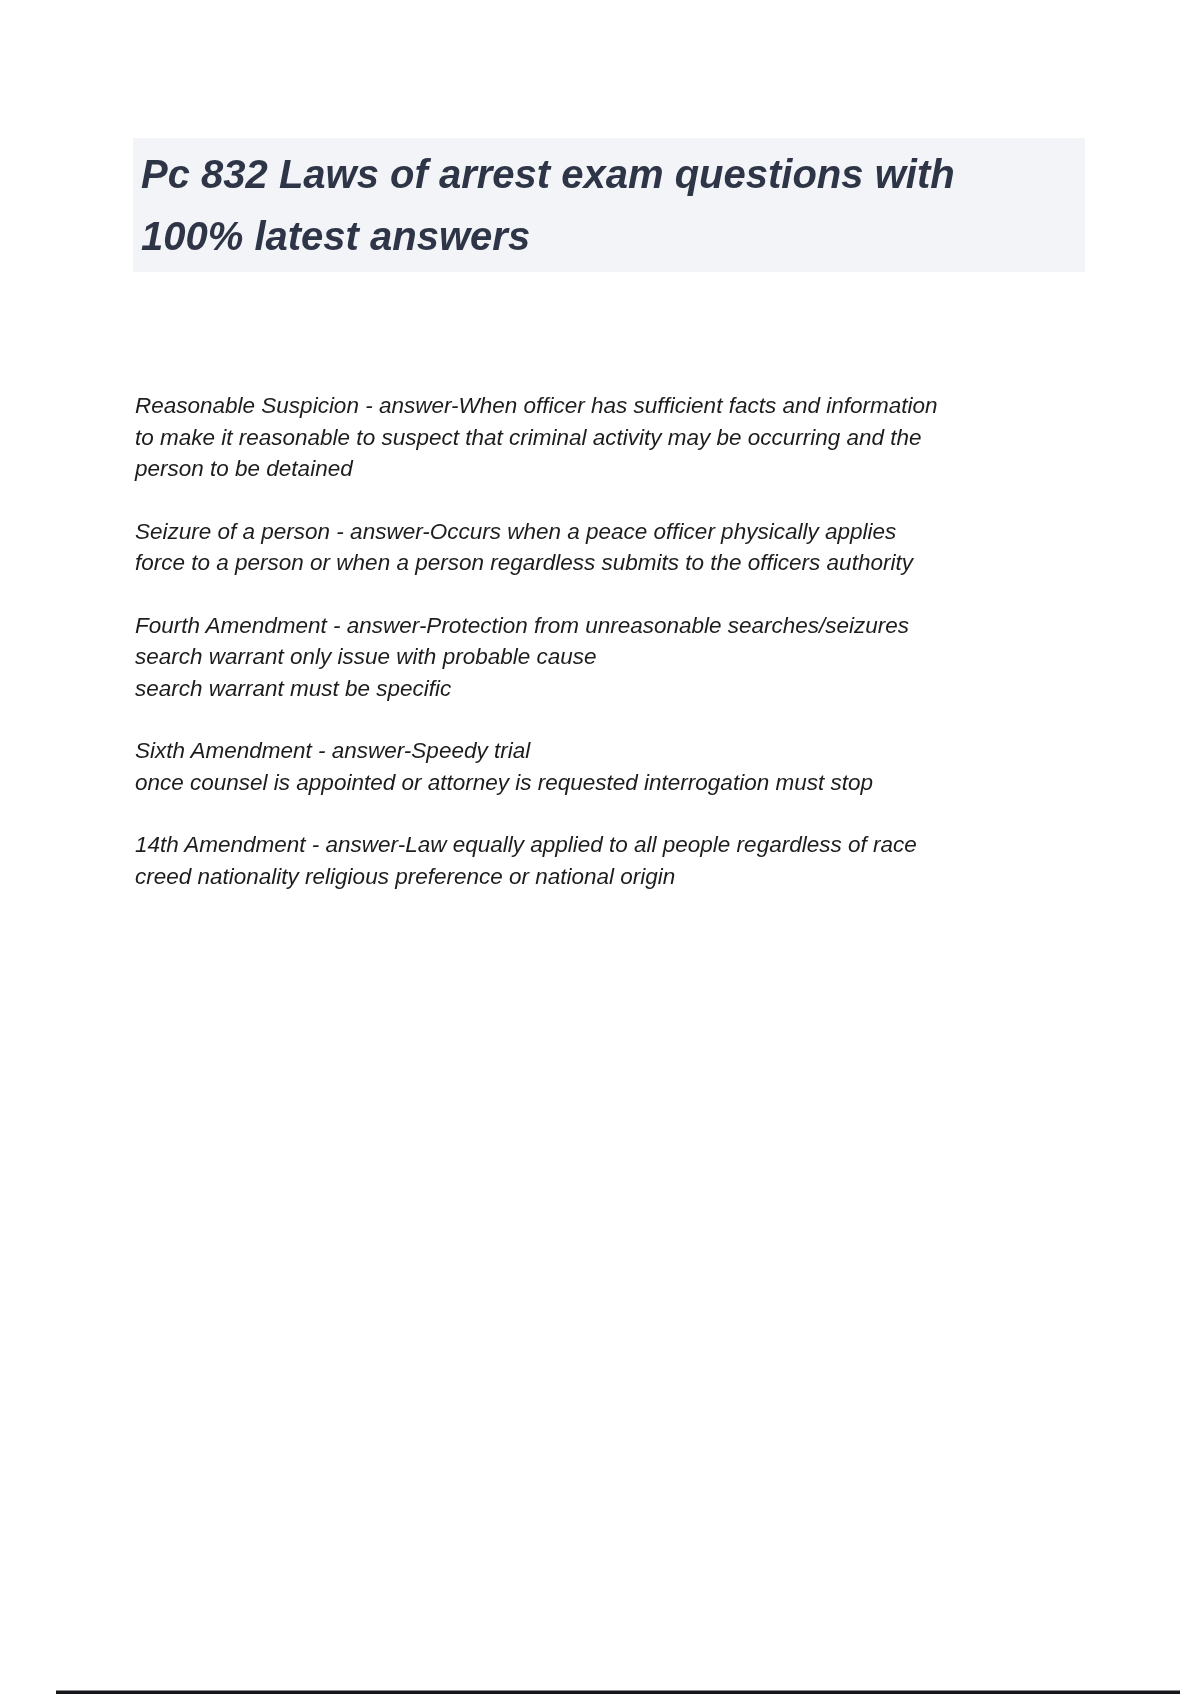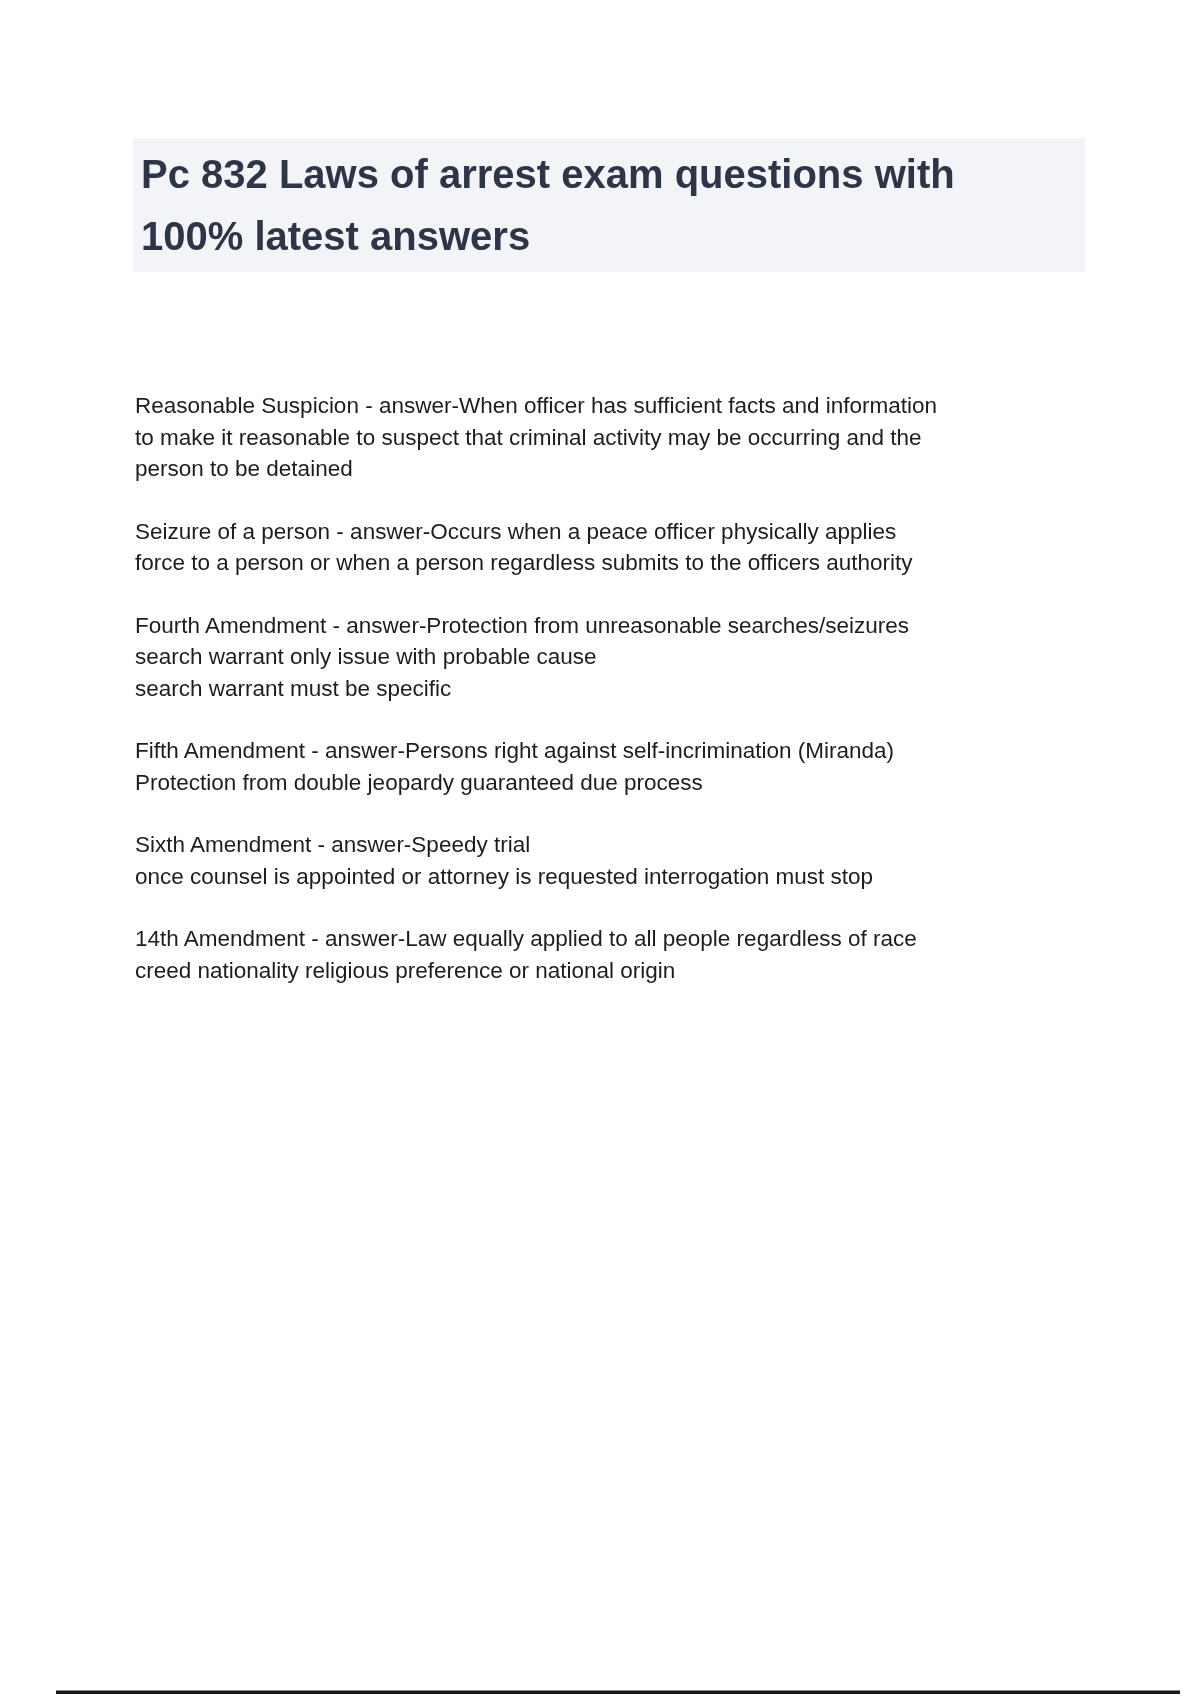--- a/index.html
+++ b/index.html
@@ -7,20 +7,21 @@
     padding: 0;
     background: #ffffff;
     font-family: "Liberation Sans", "DejaVu Sans", sans-serif;
   }
   .page {
     position: relative;
     width: 1200px;
     height: 1700px;
     background: #ffffff;
     overflow: hidden;
+    font-style: italic;
   }
   .title-block {
     position: absolute;
     left: 133px;
     top: 138px;
     width: 952px;
     box-sizing: border-box;
     background: #f3f4f8;
     color: #2e3547;
     font-size: 40px;
@@ -64,22 +65,20 @@
 
   <div class="content">
     <p class="qa-paragraph">Reasonable Suspicion - answer-When officer has sufficient facts and information
 to make it reasonable to suspect that criminal activity may be occurring and the
 person to be detained</p>
     <p class="qa-paragraph">Seizure of a person - answer-Occurs when a peace officer physically applies
 force to a person or when a person regardless submits to the officers authority</p>
     <p class="qa-paragraph">Fourth Amendment - answer-Protection from unreasonable searches/seizures
 search warrant only issue with probable cause
 search warrant must be specific</p>
-    <p class="qa-paragraph">Fifth Amendment - answer-Persons right against self-incrimination (Miranda)
-Protection from double jeopardy guaranteed due process</p>
     <p class="qa-paragraph">Sixth Amendment - answer-Speedy trial
 once counsel is appointed or attorney is requested interrogation must stop</p>
     <p class="qa-paragraph">14th Amendment - answer-Law equally applied to all people regardless of race
 creed nationality religious preference or national origin</p>
   </div>
 
   <div class="bottom-rule"></div>
 
 </div>
 

